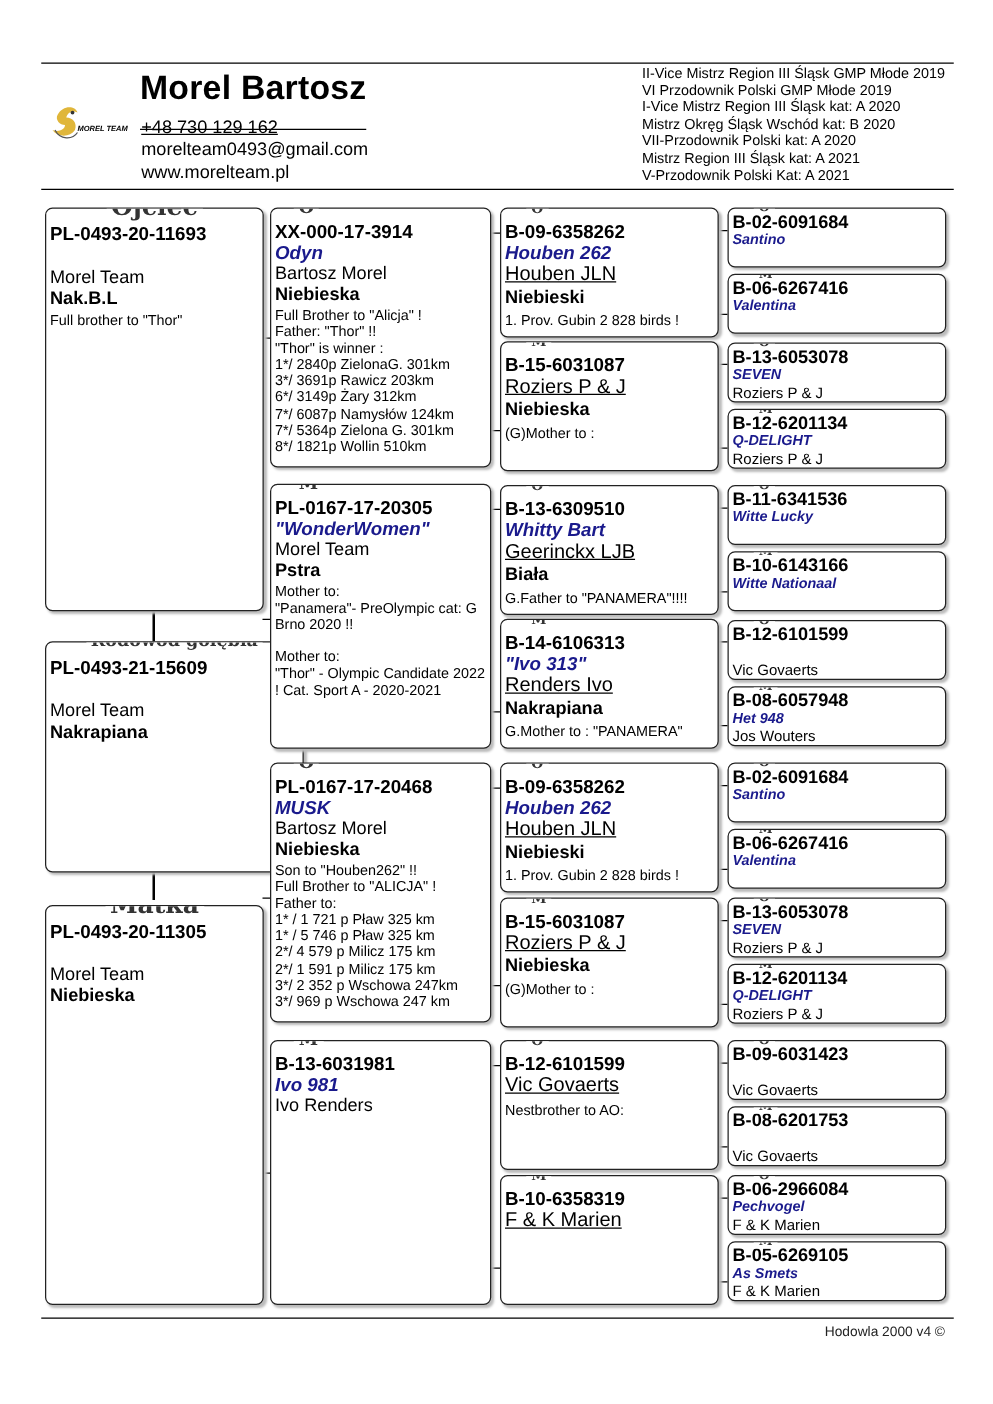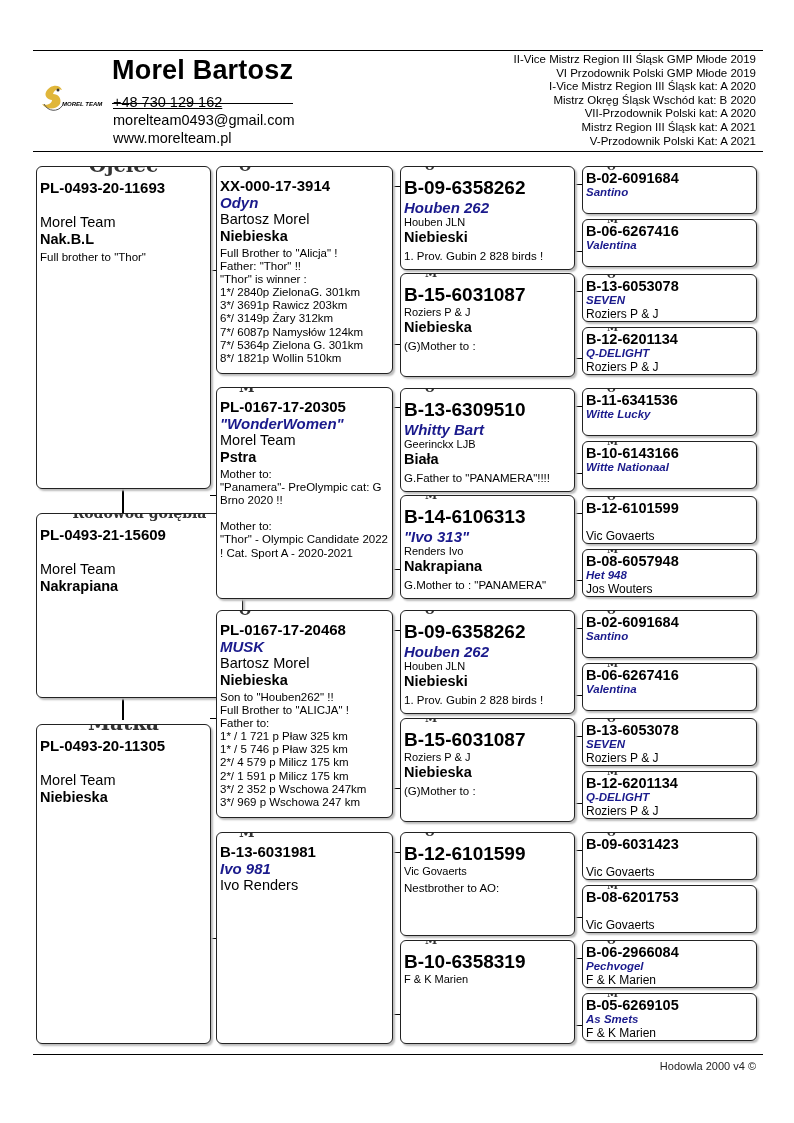--- a/index.html
+++ b/index.html
@@ -6,21 +6,21 @@
   body{width:794px;height:1123px;position:relative;font-family:"Liberation Sans",sans-serif;color:#000;overflow:hidden;}
   .hr{position:absolute;left:33px;width:730px;height:1px;background:#000;}
   #hdr-top{top:50px;}
   #hdr-bot{top:151px;}
   #ftr-line{top:1054px;}
   .title{position:absolute;left:112px;top:55px;font-size:27px;font-weight:bold;border-bottom:1px solid #000;padding-bottom:17px;letter-spacing:0.2px;}
   .contact{position:absolute;left:113px;font-size:14.5px;}
   #phone{top:94px;text-decoration:underline;} #email{top:112px;} #www{top:130px;}
   .logo{position:absolute;left:38px;top:82px;width:70px;height:34px;}
   .logo-text{position:absolute;left:62px;top:101px;font-size:6px;font-style:italic;font-weight:bold;}
-  .titles{position:absolute;right:38px;top:53px;text-align:right;font-size:11.5px;line-height:13.6px;}
+  .titles{position:absolute;right:38px;top:53px;text-align:left;font-size:11.5px;line-height:13.6px;}
   .footer{position:absolute;right:38px;top:1060px;font-size:11px;color:#222;text-align:right;}
 
   .box{position:absolute;border:1px solid #222;border-radius:6px;background:#fff;box-shadow:2px 2px 2px #bbb;box-sizing:border-box;padding:0 3px;overflow:hidden;}
   .legend{position:absolute;background:#fff;font-family:"DejaVu Serif",serif;font-weight:bold;color:#333;padding:0 4px;line-height:1;}
   .ring{font-weight:bold;}
   .name{font-weight:bold;font-style:italic;color:#1a1a8c;}
   .note{white-space:pre-line;}
   .ln{position:absolute;background:#000;}
 
   
@@ -31,23 +31,23 @@
   .g1 .note{font-size:11.5px;margin-top:4px;}
   
   .g2 .legend{font-size:14px;top:-8px;left:18px;}
   .g2 .ring{font-size:15px;margin-top:10px;}
   .g2 .name{font-size:15px;}
   .g2 .owner{font-size:14.5px;}
   .g2 .color{font-size:14.5px;font-weight:bold;margin-top:1px;}
   .g2 .note{font-size:11.5px;margin-top:3px;line-height:13.1px;}
   
   .g3 .legend{font-size:11px;top:-6px;left:20px;}
-  .g3 .ring{font-size:19px;margin-top:10px;}
+  .g3 .ring{font-size:15px;margin-top:10px;}
   .g3 .name{font-size:15px;}
-  .g3 .owner{font-size:11px;}
+  .g3 .owner{font-size:16px;text-decoration:underline;}
   .g3 .color{font-size:14.5px;font-weight:bold;margin-top:1px;}
   .g3 .note{font-size:11.5px;margin-top:5px;}
   
   .g4 .legend{font-size:10px;top:-5px;left:20px;}
   .g4 .ring{font-size:14.5px;margin-top:4px;line-height:15px;}
   .g4 .name{font-size:11.5px;line-height:13px;}
   .g4 .owner{font-size:12px;line-height:14px;}
   .g4 .gap{height:13px;}
   
 </style>

